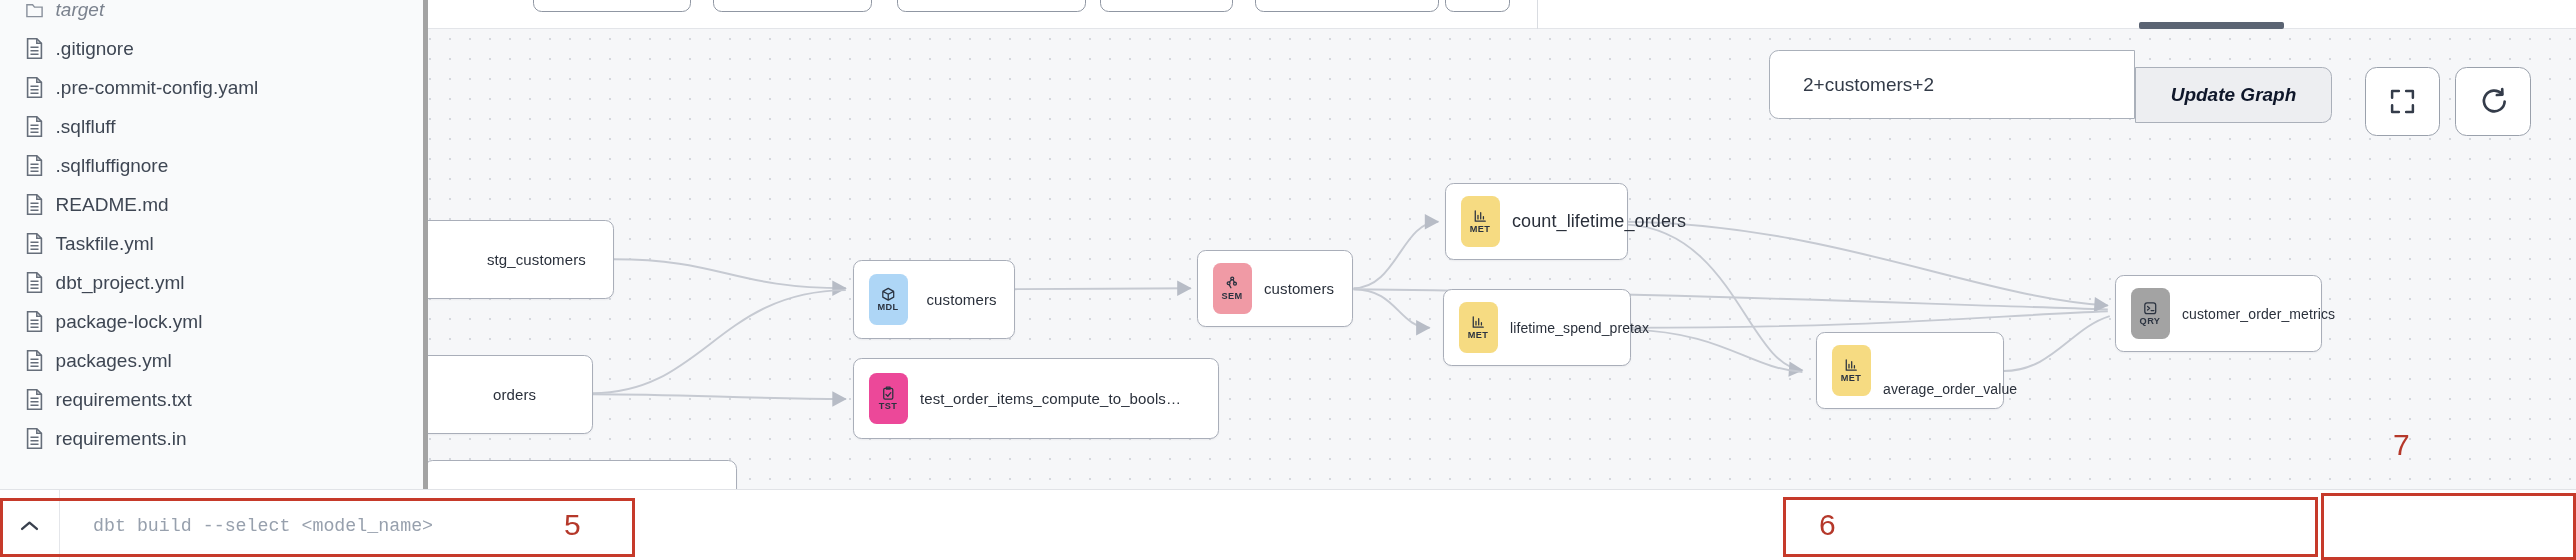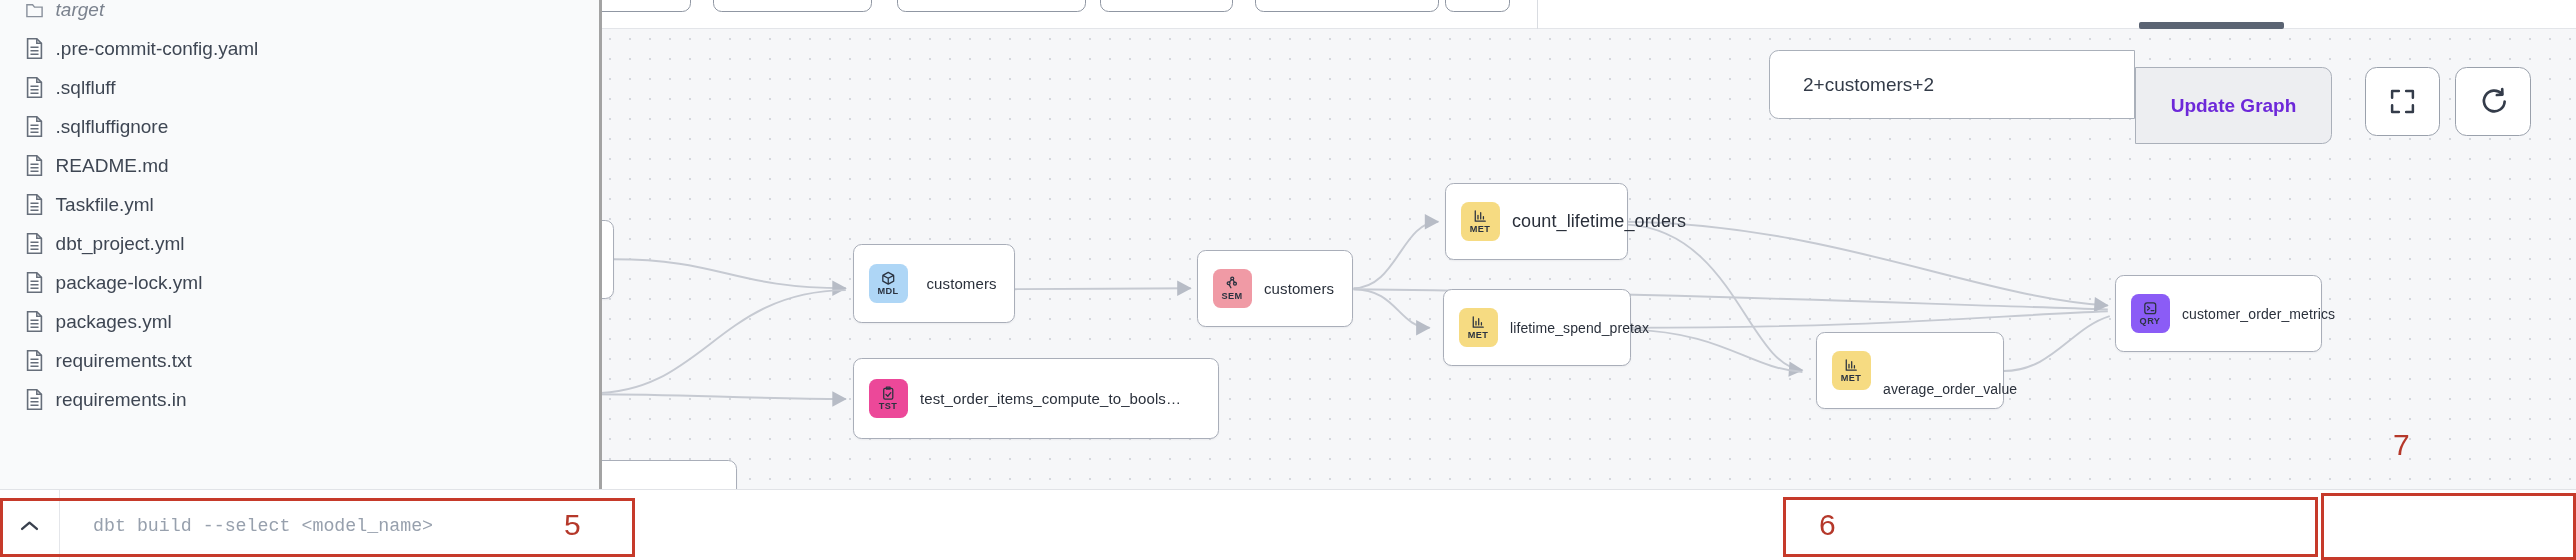--- a/index.html
+++ b/index.html
@@ -15,42 +15,42 @@
 
   
   .canvas { position:absolute; left:0; top:29px; width:2576px; height:460px; background:#f6f7f9;
     background-image:radial-gradient(#d5d8de 1.3px, transparent 1.4px); background-size:20px 20px; z-index:0; }
   svg.edges { position:absolute; left:0; top:0; width:2576px; height:561px; z-index:1; pointer-events:none; }
 
   
   .node { position:absolute; background:#fff; border:1.4px solid #a9aeb9; border-radius:8.7px;
     display:flex; align-items:center; gap:12.5px; padding-left:14.5px; z-index:2; box-shadow:0 1px 1.9px rgba(20,24,33,.05); cursor:pointer; }
   .nlabel { font-size:15px; color:#2a303b; letter-spacing:0.1px; white-space:nowrap; }
-  .nbadge { width:39px; height:39px; border-radius:7.7px; display:flex; flex-direction:column; align-items:center; justify-content:center; flex:0 0 auto; }
+  .nbadge { width:39px; height:51px; border-radius:7.7px; display:flex; flex-direction:column; align-items:center; justify-content:center; flex:0 0 auto; }
   .nbadge svg { width:14.5px; height:14.5px; stroke:#2b3340; fill:none; stroke-width:1.4; stroke-linecap:round; stroke-linejoin:round; }
   .ntype { font-size:9.2px; font-weight:700; color:#2b3340; letter-spacing:0.4px; margin-top:1px; }
   .b-mdl { background:#aed6f6; } .b-sem { background:#f09aa5;justify-content:center; } .b-met { background:#f6db82; }
-  .b-tst { background:#ec4899; } .b-qry { background:#8b5cf6; }
+  .b-tst { background:#ec4899; } .b-qry { background:#a3a3a3; }
 
   
   .gcontrols { position:absolute; z-index:3; }
   .selector-input { position:absolute; left:1769px; top:50px; width:366px; height:69px; background:#fff;
     border:1.9px solid #aab0ba; border-right:1px solid #aab0ba; border-radius:9.6px 0 0 9.6px; padding-left:33px;
     font-family:"Liberation Sans",sans-serif; font-size:19px; color:#333b48; outline:none; }
-  .update-btn { position:absolute; left:2135px; top:67px; width:197px; height:77px; background:#edeef1;
+  .update-btn { position:absolute; left:2135px; top:67px; width:197px; height:56px; background:#edeef1;
     border:1.9px solid #aab0ba; border-radius:0 9.6px 9.6px 0; font-family:"Liberation Sans",sans-serif;
-    font-size:19px; font-weight:600; color:#6d28d9; cursor:pointer; }
+    font-size:19px; font-weight:600; color:#0f172a; cursor:pointer;font-style:italic; }
   .icon-btn { position:absolute; top:67px; height:69px; background:#fff; border:1.9px solid #9aa1ac; border-radius:11.6px; cursor:pointer;
     display:flex; align-items:center; justify-content:center; }
   .icon-btn svg { stroke:#343c4a; fill:none; stroke-width:2.4; stroke-linecap:round; stroke-linejoin:round; }
   #fullscreen-btn { left:2365px; width:75px; }
   #refresh-btn { left:2455px; width:76px; }
 
   
-  .sidebar { position:absolute; left:0; top:0; width:602px; height:489px; background:#f9fafb; border-right:3px solid #a3a3a3; z-index:4; overflow:hidden; }
+  .sidebar { position:absolute; left:0; top:0; width:428px; height:489px; background:#f9fafb; border-right:5px solid #a3a3a3; z-index:4; overflow:hidden; }
   .ftree { position:absolute; left:0; top:-9.6px; width:100%; }
   .frow { height:39px; display:flex; align-items:center; padding-left:25px; gap:11.6px; cursor:pointer; }
   .frow svg { width:19px; height:23px; flex:0 0 auto; }
   .fname { font-size:19px; color:#3e4653; white-space:nowrap; }
   .fname.folder { color:#7b828e; font-style:italic; }
 
   
   .bottombar { position:absolute; left:0; top:489px; width:2576px; height:71px; background:#fff; border-top:1px solid #e1e3e7; z-index:5; }
   .collapse-btn { position:absolute; left:0; top:0; width:60px; height:71px; background:#fff; border:none; border-right:1px solid #e4e6ea; cursor:pointer; display:flex; align-items:center; justify-content:center; }
   .collapse-btn svg { stroke:#39414e; fill:none; stroke-width:2.2; stroke-linecap:round; stroke-linejoin:round; }
@@ -92,21 +92,21 @@
   </svg>
 
   <div class="node" style="left:378px; top:220px; width:236px; height:79px;">
     <span class="nlabel" style="position:absolute; left:108px;">stg_customers</span>
   </div>
   <div class="node" style="left:378px; top:355px; width:215px; height:79px;">
     <span class="nlabel" style="position:absolute; left:114px;">orders</span>
   </div>
   <div class="node" style="left:424px; top:460px; width:313px; height:67px;"></div>
 
-  <div class="node" style="left:853px; top:244px; width:162px; height:79px;gap:19px;">
+  <div class="node" style="left:853px; top:260px; width:162px; height:79px;gap:19px;">
     <span class="nbadge b-mdl">
       <svg viewBox="0 0 16 16">
           <path d="M8 1.5 L14 4.8 V11.2 L8 14.5 L2 11.2 V4.8 Z M2 4.8 L8 8 L14 4.8 M8 8 V14.5"></path>
         </svg>
       <span class="ntype">MDL</span>
     </span>
     <span class="nlabel">customers</span>
   </div>
 
   <div class="node" style="left:853px; top:358px; width:366px; height:81px;">
@@ -207,20 +207,27 @@
         <svg viewBox="0 0 20 20">
             <path d="M2 5 h6 l2 2.5 h8 v10 h-16 z" fill="none" stroke="#8a919c" stroke-width="1.5"></path>
           </svg>
         <span class="fname folder">target</span>
       </div>
       <div class="frow">
         <svg viewBox="0 0 16 20">
             <path d="M2 1.5 h8 l4 4 v13 h-12 z" fill="#fff" stroke="#666e7a" stroke-width="1.4"></path>
             <path d="M10 1.5 v4 h4 M4.5 9 h7 M4.5 12 h7 M4.5 15 h7" fill="none" stroke="#666e7a" stroke-width="1.3"></path>
           </svg>
+        <span class="fname">.gitignore</span>
+      </div>
+      <div class="frow">
+        <svg viewBox="0 0 16 20">
+            <path d="M2 1.5 h8 l4 4 v13 h-12 z" fill="#fff" stroke="#666e7a" stroke-width="1.4"></path>
+            <path d="M10 1.5 v4 h4 M4.5 9 h7 M4.5 12 h7 M4.5 15 h7" fill="none" stroke="#666e7a" stroke-width="1.3"></path>
+          </svg>
         <span class="fname">.pre-commit-config.yaml</span>
       </div>
       <div class="frow">
         <svg viewBox="0 0 16 20">
             <path d="M2 1.5 h8 l4 4 v13 h-12 z" fill="#fff" stroke="#666e7a" stroke-width="1.4"></path>
             <path d="M10 1.5 v4 h4 M4.5 9 h7 M4.5 12 h7 M4.5 15 h7" fill="none" stroke="#666e7a" stroke-width="1.3"></path>
           </svg>
         <span class="fname">.sqlfluff</span>
       </div>
       <div class="frow">

